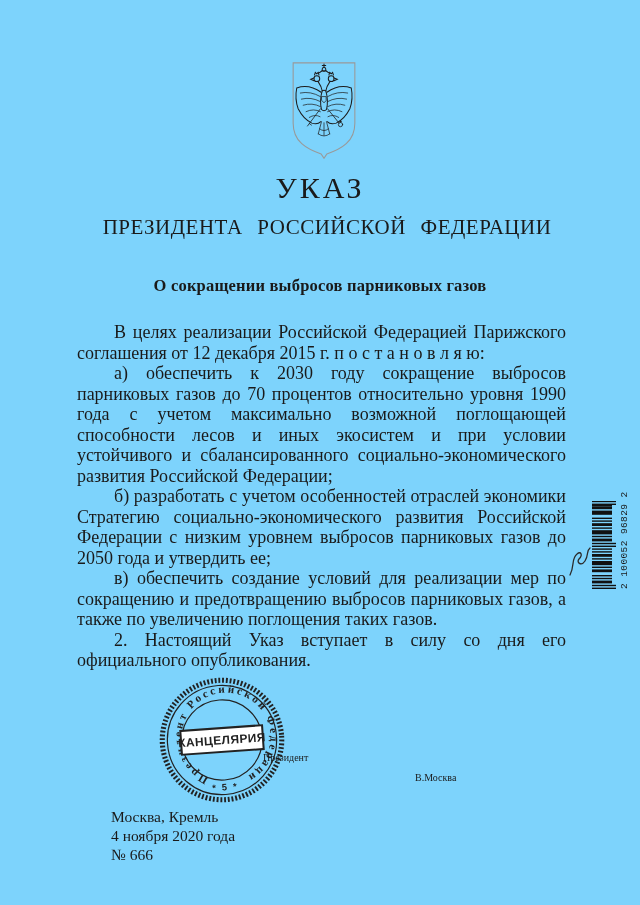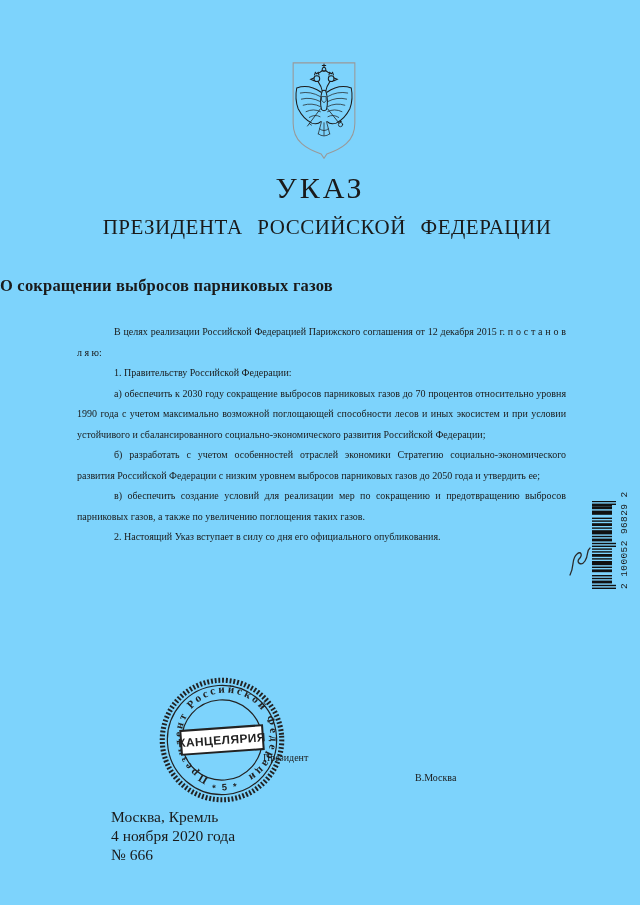--- a/index.html
+++ b/index.html
@@ -16,25 +16,25 @@
   .doc-type{
     position:absolute;top:171px;left:0;width:100%;
     text-align:center;font-size:30px;letter-spacing:3px;line-height:1.1;
   }
   .issuer{
     position:absolute;top:216px;left:0;width:100%;
     text-align:center;font-size:21px;word-spacing:9px;letter-spacing:.5px;line-height:1.1;padding-left:7px;
   }
   .doc-title{
     position:absolute;top:276px;left:0;width:100%;
-    font-size:16.5px;font-weight:bold;letter-spacing:.2px;
+    text-align:center;font-size:16.5px;font-weight:bold;letter-spacing:.2px;
   }
   .body-text{
     position:absolute;left:77px;top:322px;width:489px;
-    font-size:10px;line-height:20.5px;text-align:justify;
+    font-size:18px;line-height:20.5px;text-align:justify;
   }
   .body-text p{margin:0;text-indent:37px;}
   
   .barcode{
     position:absolute;left:565px;top:528px;width:88px;height:34px;
     transform:rotate(-90deg);
     text-align:center;
   }
   .barcode .digits{
     font-family:"Liberation Mono", monospace;
@@ -89,21 +89,20 @@
       <path d="M73,86.9 V84.5 M71.6,85.6 h2.8" stroke-width="1.1"></path>
     </g>
   </svg>
 
   <div class="doc-type">УКАЗ</div>
   <div class="issuer">ПРЕЗИДЕНТА РОССИЙСКОЙ ФЕДЕРАЦИИ</div>
   <div class="doc-title">О сокращении выбросов парниковых газов</div>
 
   <div class="body-text">
     <p>В целях реализации Российской Федерацией Парижского соглашения от 12 декабря 2015 г.  п о с т а н о в л я ю:</p>
-    <p>1. Правительству Российской Федерации:</p>
     <p>а) обеспечить к 2030 году сокращение выбросов парниковых газов до 70 процентов относительно уровня 1990 года с учетом максимально возможной поглощающей способности лесов и иных экосистем и при условии устойчивого и сбалансированного социально-экономического развития Российской Федерации;</p>
     <p>б) разработать с учетом особенностей отраслей экономики Стратегию социально-экономического развития Российской Федерации с низким уровнем выбросов парниковых газов до 2050 года и утвердить ее;</p>
     <p>в) обеспечить создание условий для реализации мер по сокращению и предотвращению выбросов парниковых газов, а также по увеличению поглощения таких газов.</p>
     <p>2. Настоящий Указ вступает в силу со дня его официального опубликования.</p>
   </div>
 
   <div class="barcode">
     <svg width="88" height="24" viewBox="0 0 88 24">
       <g fill="#111">
         <rect x="0" y="0" width="1.4" height="24"></rect>

